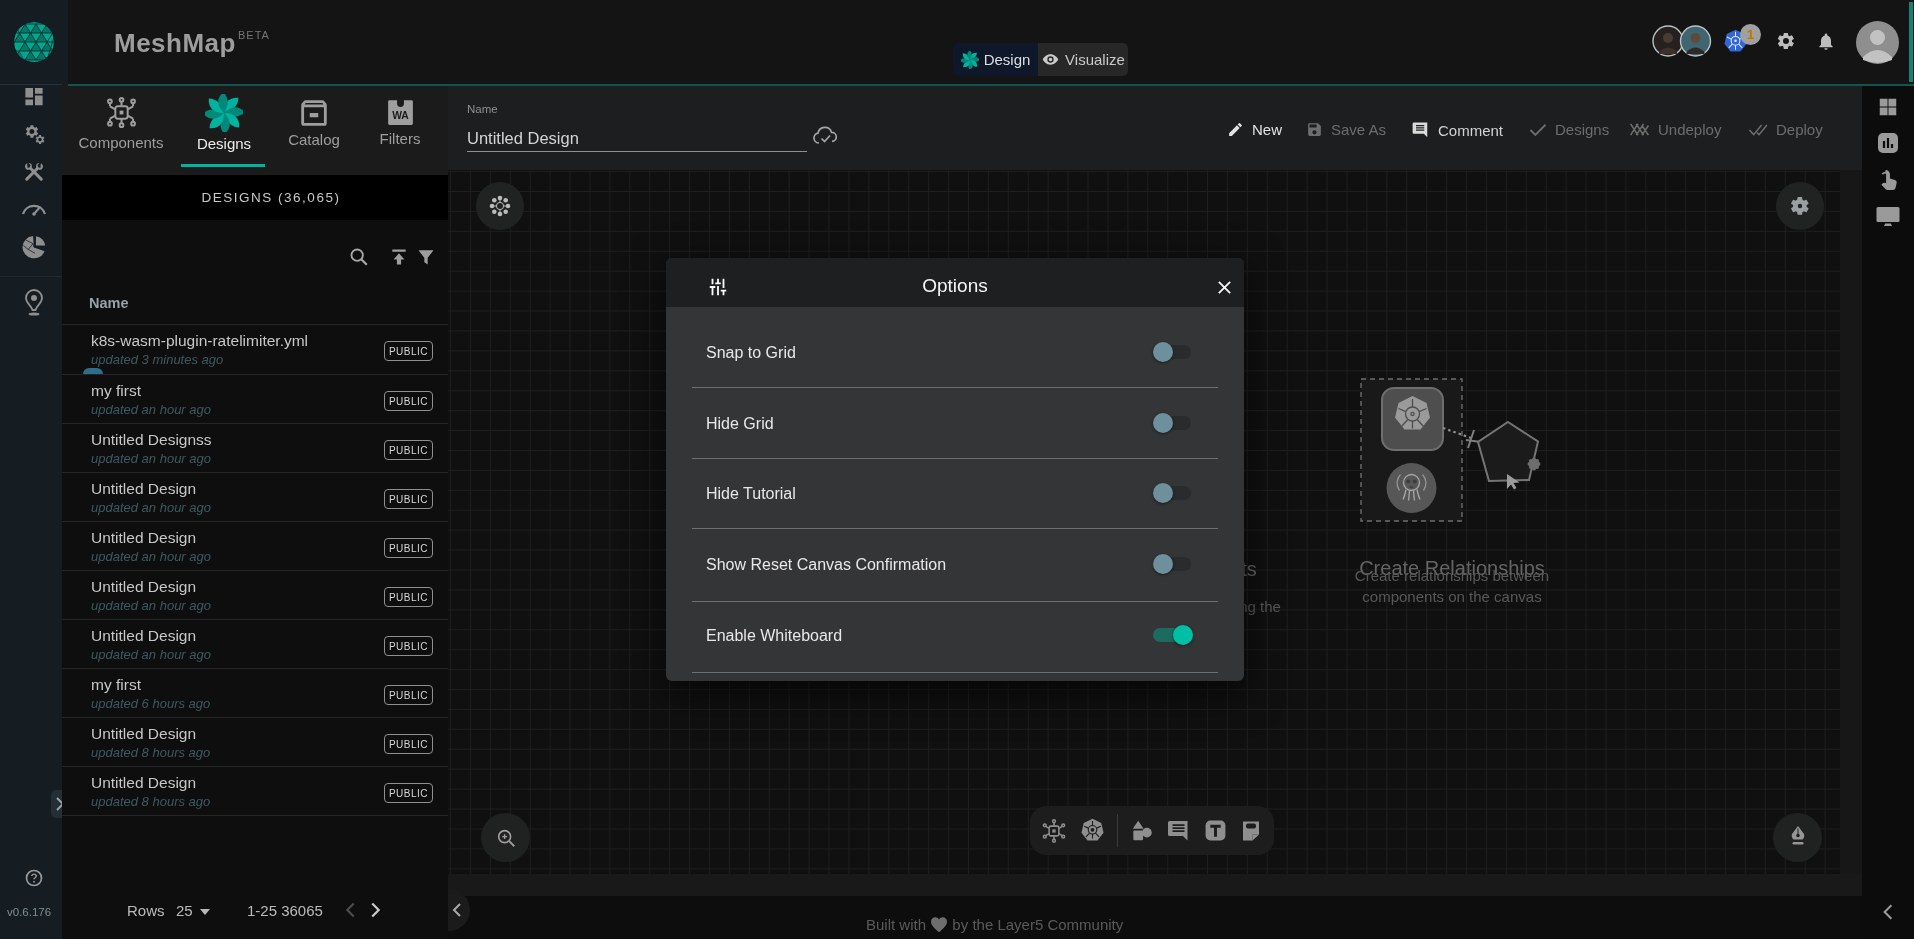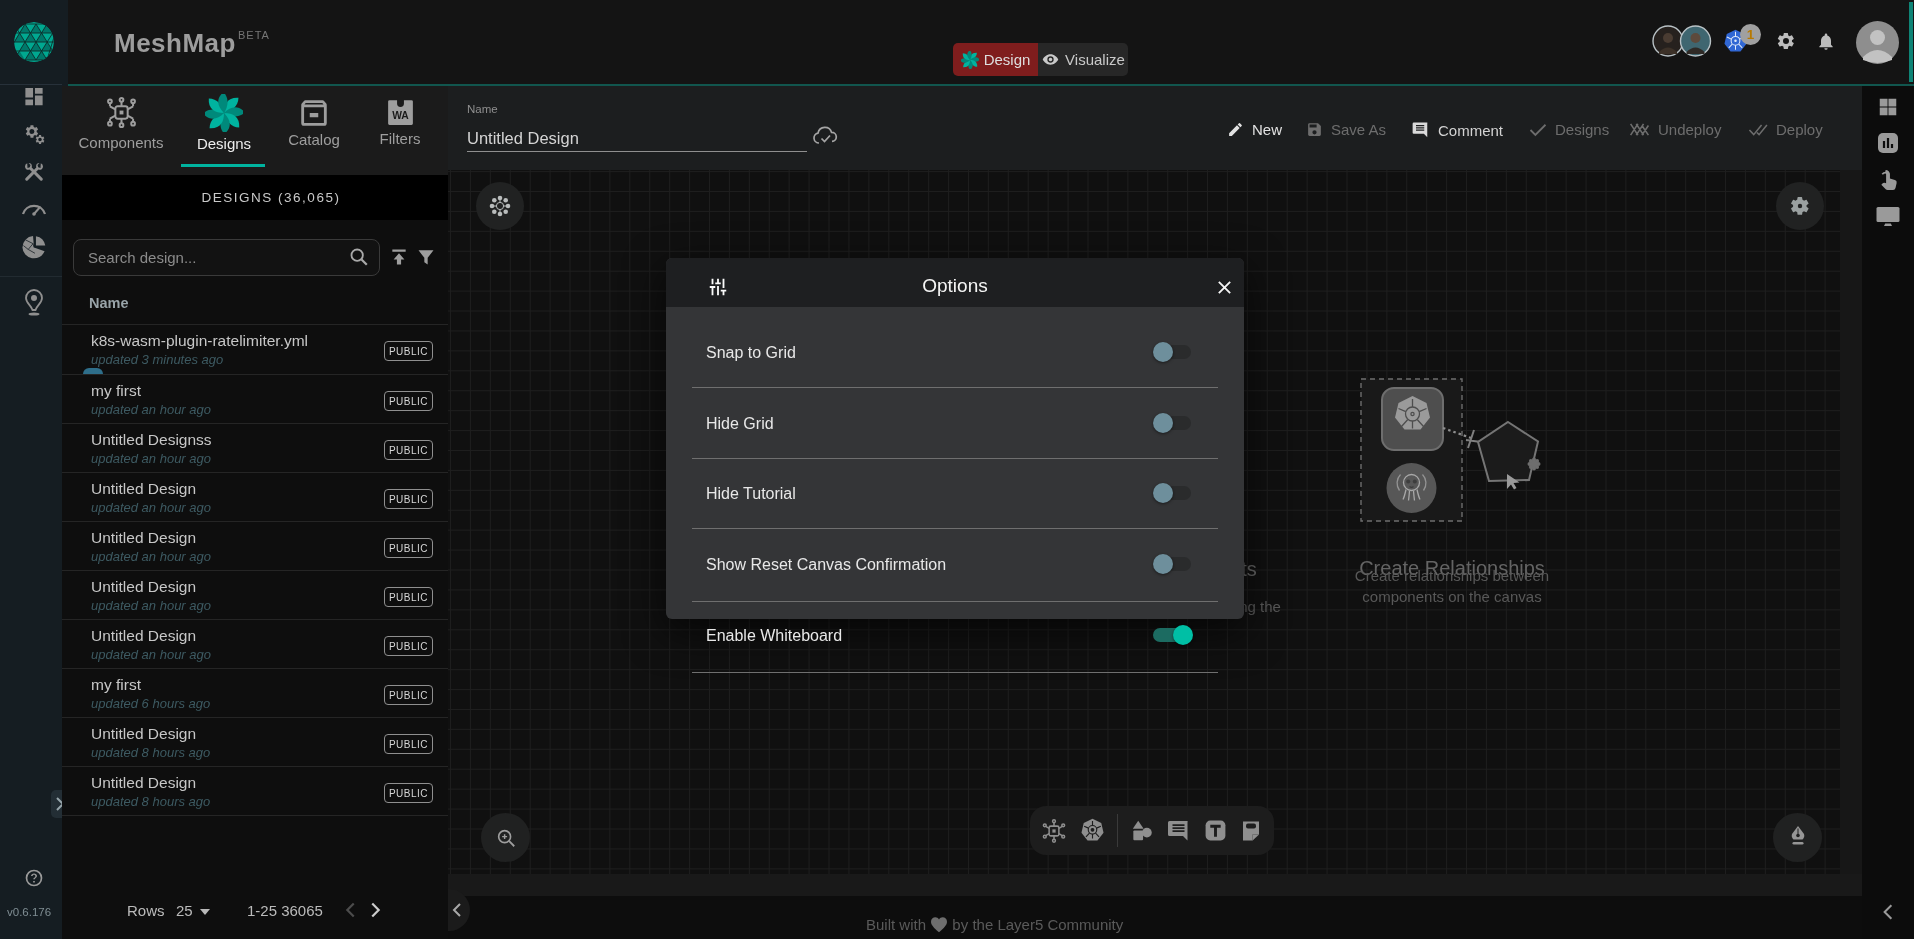--- a/index.html
+++ b/index.html
@@ -14,21 +14,21 @@
   #rail .div2 { position:absolute; left:0; top:276px; width:62px; height:1px; background:#222b31; }
   .railIco { position:absolute; left:50%; transform:translateX(-50%); }
 
   
   #header { left:62px; top:0; width:1852px; height:84px; background:#141414; }
   #tealline { left:62px; top:84px; width:1852px; height:2px; background:#11564e; }
   #brand { left:114px; top:28px; color:#9d9d9d; font-size:26px; font-weight:bold; letter-spacing:0.5px; }
   #brand sup { color:#757575; font-size:11px; font-weight:normal; letter-spacing:1px; vertical-align:13px; margin-left:2px;}
   #modetoggle { left:953px; top:43px; width:175px; height:33px; border-radius:5px; overflow:hidden; display:flex; }
   #modetoggle .half { display:flex; align-items:center; justify-content:center; gap:5px; font-size:15px; }
-  #modetoggle .design { width:85px; background:#7f1d1d; color:#dedede;align-items:center; }
+  #modetoggle .design { width:85px; background:#0f172a; color:#dedede;align-items:center; }
   #modetoggle .visual { width:90px; background:#272727; color:#c9c9c9; }
   .tealstrip { left:1909px; top:2px; width:4px; height:80px; background:#0f8577; }
 
   
   #panel { left:62px; top:86px; width:386px; height:853px; background:#0e0e0e; }
   #tabs { position:absolute; left:0; top:0; width:386px; height:89px; background:#1b1b1b; }
   .tab { position:absolute; top:8px; text-align:center; color:#9e9e9e; font-size:15px; }
   .tab .lbl { margin-top:3px; }
   #tabDesigns { color:#ececec; }
   #tabline { position:absolute; left:119px; top:78px; width:84px; height:3px; background:#00B39F; }
@@ -71,21 +71,21 @@
   .tutdesc { position:absolute; color:#585858; font-size:15px; text-align:center; white-space:nowrap; transform:translateX(-50%); line-height:21px; }
 
   
   #dock { left:1030px; top:806px; width:244px; height:49px; background:#1d1d1d; border-radius:16px;
           display:flex; align-items:center; justify-content:space-evenly; }
 
   
   #rrail { left:1862px; top:86px; width:52px; height:853px; background:#0c0c0c; }
 
   
-  #modal { left:666px; top:258px; width:578px; height:361px; border-radius:6px; background:#343537;
+  #modal { left:666px; top:258px; width:578px; height:423px; border-radius:6px; background:#343537;
            box-shadow:0 12px 40px rgba(0,0,0,0.65); }
   #mhead { position:absolute; left:0; top:0; width:578px; height:49px; background:#1e1f21; border-radius:6px 6px 0 0; }
   #mtitle { position:absolute; left:0; top:0; width:578px; text-align:center; line-height:56px; color:#f5f5f5; font-size:19px; }
   .mrow { position:absolute; left:0; width:578px; }
   .mrow .lbl { position:absolute; left:40px; color:#e8e8e8; font-size:16px; }
   .mdiv { position:absolute; left:26px; width:526px; height:1px; background:#6f6f6f; }
   .switch { position:absolute; left:487px; width:38px; height:14px; border-radius:7px; }
   .sw-off { background:#2a2b2c; }
   .sw-on  { background:#1c6b61; }
   .knob { position:absolute; top:-3px; width:20px; height:20px; border-radius:50%; box-shadow:0 1px 3px rgba(0,0,0,0.5); }
@@ -268,21 +268,20 @@
     <div class="tab" style="left:303px;width:70px;">
       <svg style="margin:2px auto 0;" width="33" height="33" viewBox="0 0 24 24">
         <path d="M4 3 h5.5 v2.5 a2.5 2.5 0 0 0 5 0 V3 H20 a1 1 0 0 1 1 1 v16 a1 1 0 0 1-1 1 H4 a1 1 0 0 1-1-1 V4 a1 1 0 0 1 1-1 z" fill="#9e9e9e"></path>
         <text x="12" y="16.5" font-size="7.5" font-weight="bold" fill="#1b1b1b" text-anchor="middle" font-family="Liberation Sans, sans-serif">WA</text>
       </svg>
       <div class="lbl" style="margin-top:1px;">Filters</div>
     </div>
   </div>
   <div id="tabline"></div>
   <div id="dhead">DESIGNS (36,065)</div>
-  <div id="search">Search design...</div>
   <svg style="position:absolute;left:286px;top:160px;" width="22" height="22" viewBox="0 0 24 24">
     <circle cx="10" cy="10" r="6.2" stroke="#a9a9a9" stroke-width="2" fill="none"></circle>
     <path d="M14.8 14.8 L20.5 20.5" stroke="#a9a9a9" stroke-width="2.4"></path>
   </svg>
   <svg style="position:absolute;left:327px;top:161px;" width="20" height="20" viewBox="0 0 24 24" fill="#9e9e9e">
     <path d="M4 3 h16 v2.6 H4 z M12 7.5 L5.5 15 h4 v6 h5 v-6 h4 z"></path>
   </svg>
   <svg style="position:absolute;left:354px;top:161px;" width="20" height="20" viewBox="0 0 24 24" fill="#9e9e9e">
     <path d="M3 4 h18 L14 13 v8 l-4-2.6 V13 z"></path>
   </svg>

